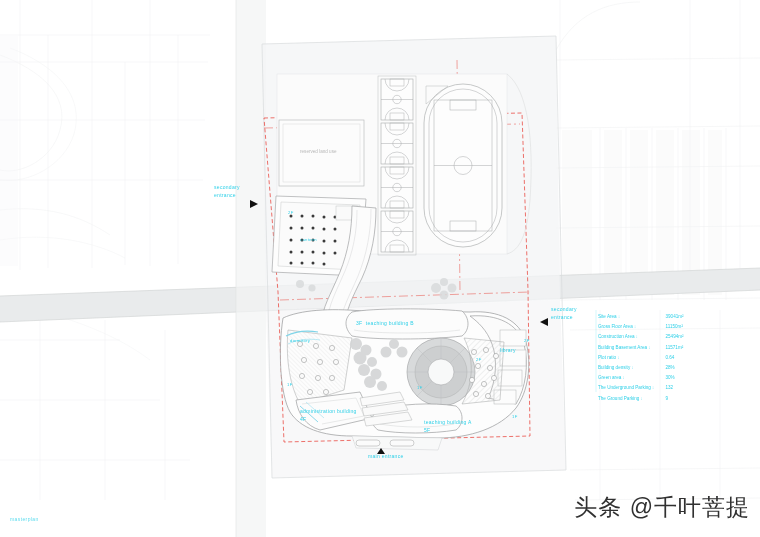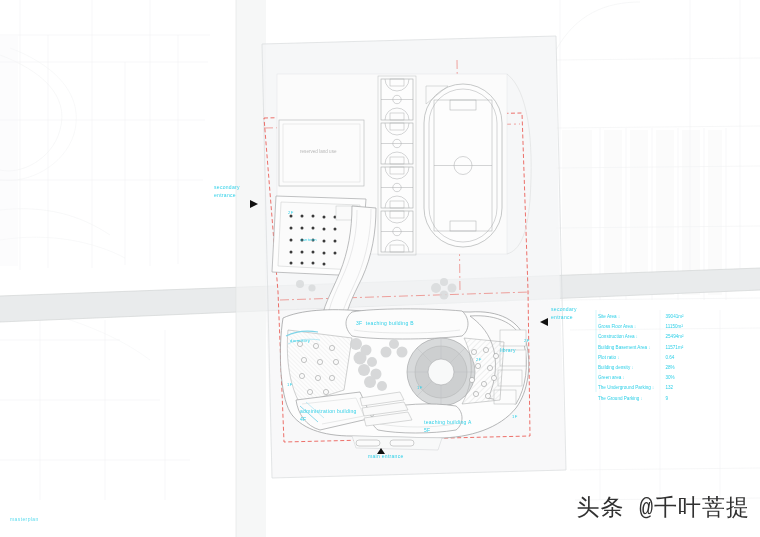--- a/index.html
+++ b/index.html
@@ -11,21 +11,21 @@
            white-space:nowrap;line-height:1.5;font-family:"Liberation Sans",sans-serif;}
   .cyanlbl.sm{font-size:4.2px;}
   .greylbl{position:absolute;color:#b9b9b9;font-size:4.6px;white-space:nowrap;}
   
   #datapanel{position:absolute;left:598px;top:313px;font-size:4.6px;color:#2fd0e8;
              line-height:7.6px;white-space:nowrap;}
   #datapanel table{border-collapse:collapse;font-size:4.6px;color:#2fd0e8;}
   #datapanel td{padding:0 0 2.6px 0;vertical-align:top;white-space:nowrap;}
   #datapanel td.v{padding-left:10px;}
   .wm{position:absolute;right:10px;bottom:14px;color:#222;font-size:23px;
-      font-family:Liberation Mono, monospace;letter-spacing:1px;opacity:.93;}
+      font-family:Liberation Sans, sans-serif;letter-spacing:1px;opacity:.93;}
   .masterplan{position:absolute;left:10px;top:516px;color:#5ddcee;font-size:5px;letter-spacing:.4px;}
 </style>
 </head>
 <body>
 
 <div id="stage">
 
 <svg viewBox="0 0 760 537" xmlns="http://www.w3.org/2000/svg">
   <defs>
     <pattern id="hatch" width="4" height="4" patternTransform="rotate(45)" patternUnits="userSpaceOnUse">

